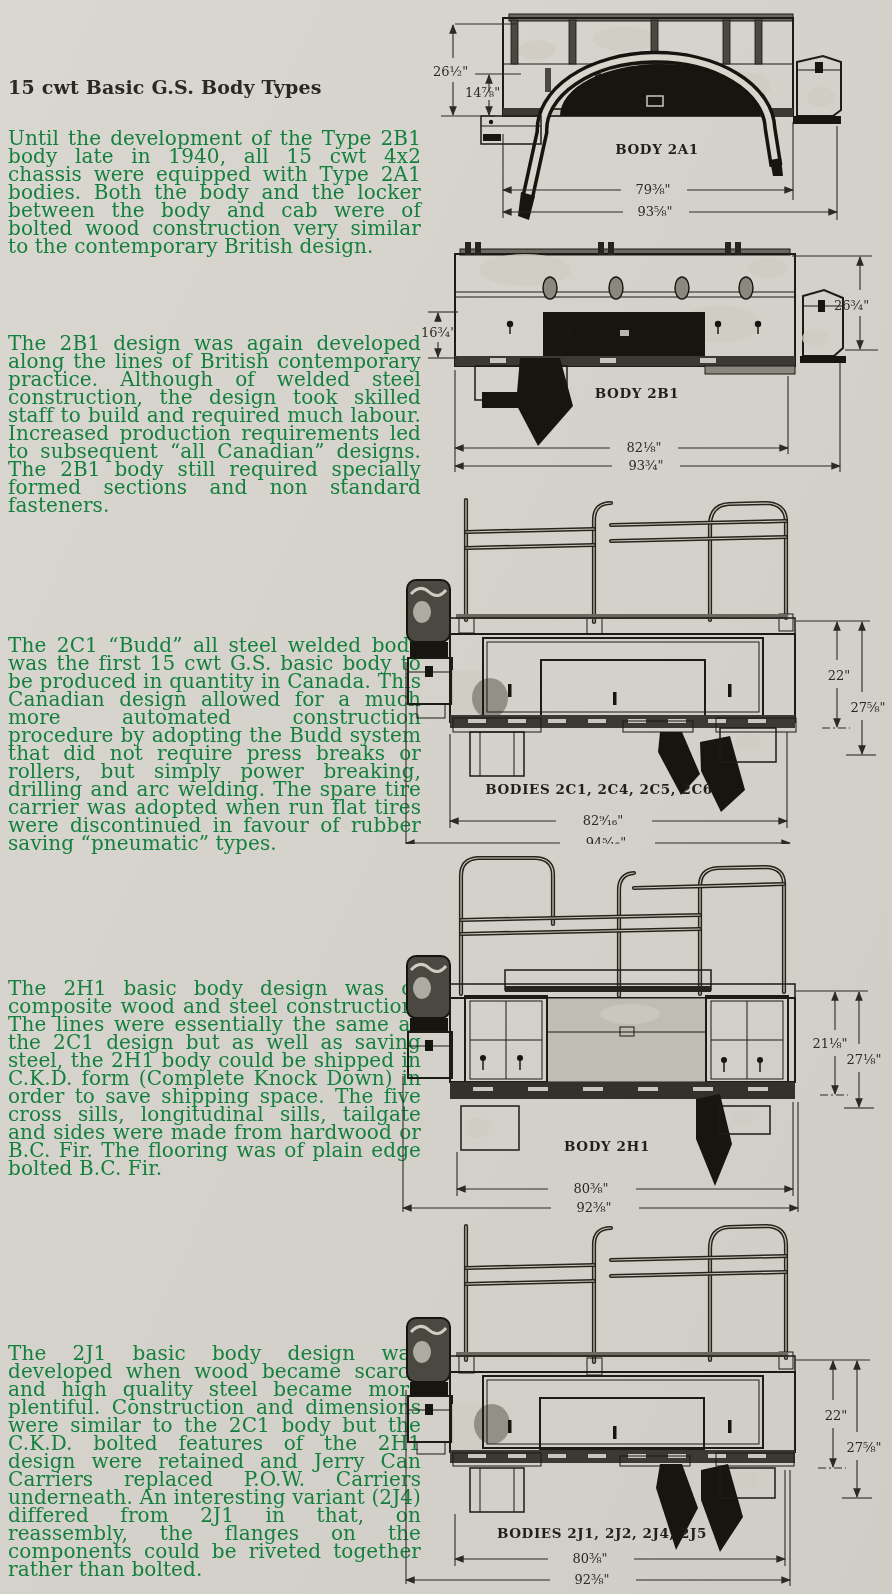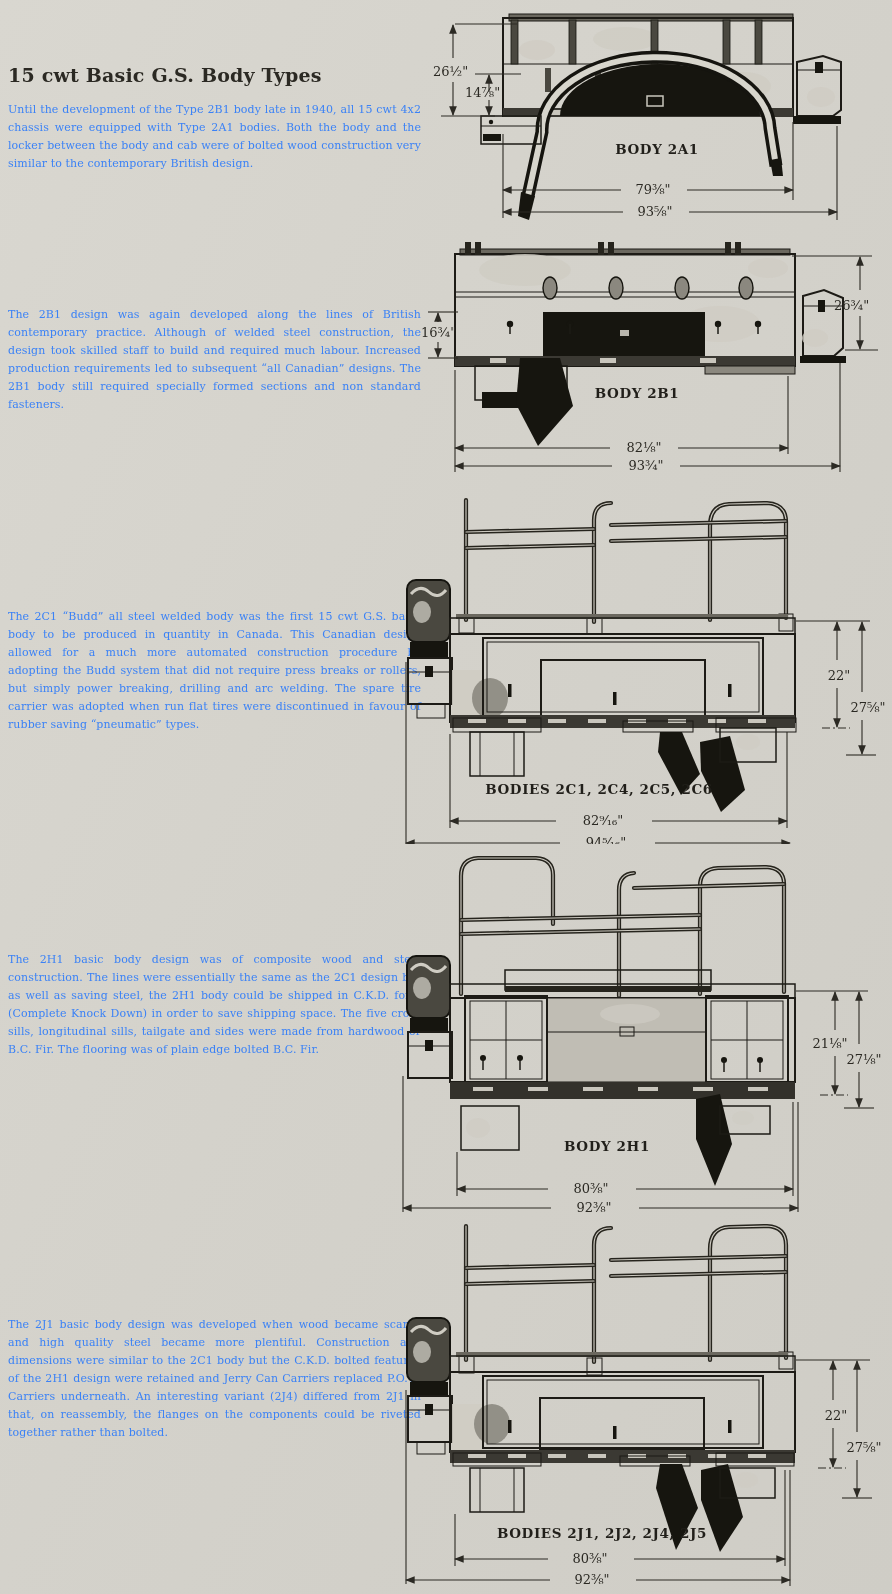--- a/index.html
+++ b/index.html
@@ -6,21 +6,21 @@
   body{
     width:892px;height:1594px;
     background:linear-gradient(115deg,#d9d7d0 0%,#d4d2cb 45%,#cfcdc6 100%);
     font-family:"DejaVu Serif","Liberation Serif",serif;
     color:#33312c;
     position:relative;overflow:hidden;
   }
   .page{position:absolute;inset:0;}
   .textcol{position:absolute;left:8px;width:413px;}
   .title{font-size:19px;font-weight:bold;letter-spacing:.2px;color:#2b2923;}
-  .para{font-size:11px;line-height:18px;text-align:justify;letter-spacing:.1px;color:#3b82f6;}
+  .para{font-size:20px;line-height:18px;text-align:justify;letter-spacing:.1px;color:#15803d;margin-top:28px;}
   .fig{position:absolute;}
   svg text{font-family:"DejaVu Serif","Liberation Serif",serif;}
   .dimt{font-size:13px;fill:#2b2923;}
   .capt{font-size:13.5px;font-weight:bold;fill:#211f1a;letter-spacing:.6px;}
   .dim{stroke:#2c2a24;stroke-width:1.1;fill:none;}
   .dimd{stroke:#2c2a24;stroke-width:1.1;fill:none;stroke-dasharray:8,3,2,3;}
   .oln{fill:none;stroke:#1d1b16;stroke-width:2;}
   .oln15{fill:none;stroke:#1d1b16;stroke-width:1.5;}
   .oln1{fill:none;stroke:#1d1b16;stroke-width:1;}
   .tube{fill:none;stroke:#26241d;stroke-width:4.2;stroke-linecap:round;}
@@ -46,21 +46,21 @@
         <line x1="0" y1="0" x2="0" y2="5" stroke="#45433c" stroke-width="1.6"></line>
     </pattern>
     <marker id="arr" viewBox="0 0 10 8" refX="9" refY="4" markerWidth="9" markerHeight="7" orient="auto-start-reverse">
       <path d="M0,0 L10,4 L0,8 z" fill="#2c2a24"></path>
     </marker>
   </defs>
 </svg>
 
 <div class="page">
 
-  <div class="textcol title" style="top:64px">15 cwt Basic G.S. Body Types</div>
+  <div class="textcol title" style="top:76px">15 cwt Basic G.S. Body Types</div>
   <div class="textcol para" style="top:101px">Until the development of the Type 2B1 body late in 1940, all 15 cwt 4x2 chassis were equipped with Type 2A1 bodies. Both the body and the locker between the body and cab were of bolted wood construction very similar to the contemporary British design.</div>
   <div class="textcol para" style="top:306px">The 2B1 design was again developed along the lines of British contemporary practice. Although of welded steel construction, the design took skilled staff to build and required much labour. Increased production requirements led to subsequent “all Canadian” designs. The 2B1 body still required specially formed sections and non standard fasteners.</div>
   <div class="textcol para" style="top:608px">The 2C1 “Budd” all steel welded body was the first 15 cwt G.S. basic body to be produced in quantity in Canada. This Canadian design allowed for a much more automated construction procedure by adopting the Budd system that did not require press breaks or rollers, but simply power breaking, drilling and arc welding. The spare tire carrier was adopted when run flat tires were discontinued in favour of rubber saving “pneumatic” types.</div>
   <div class="textcol para" style="top:951px">The 2H1 basic body design was of composite wood and steel construction. The lines were essentially the same as the 2C1 design but as well as saving steel, the 2H1 body could be shipped in C.K.D. form (Complete Knock Down) in order to save shipping space. The five cross sills, longitudinal sills, tailgate and sides were made from hardwood or B.C. Fir. The flooring was of plain edge bolted B.C. Fir.</div>
   <div class="textcol para" style="top:1316px">The 2J1 basic body design was developed when wood became scarce and high quality steel became more plentiful. Construction and dimensions were similar to the 2C1 body but the C.K.D. bolted features of the 2H1 design were retained and Jerry Can Carriers replaced P.O.W. Carriers underneath. An interesting variant (2J4) differed from 2J1 in that, on reassembly, the flanges on the components could be riveted together rather than bolted.</div>
 
   <svg class="fig" style="left:425px;top:4px" width="467" height="230" viewBox="0 0 467 230">
     <g>
       <rect x="84" y="10" width="284" height="7" fill="#6b685f" stroke="#1d1b16" stroke-width="1"></rect>
       <rect x="78" y="14" width="290" height="98" fill="url(#hatchL)" class="oln"></rect>

